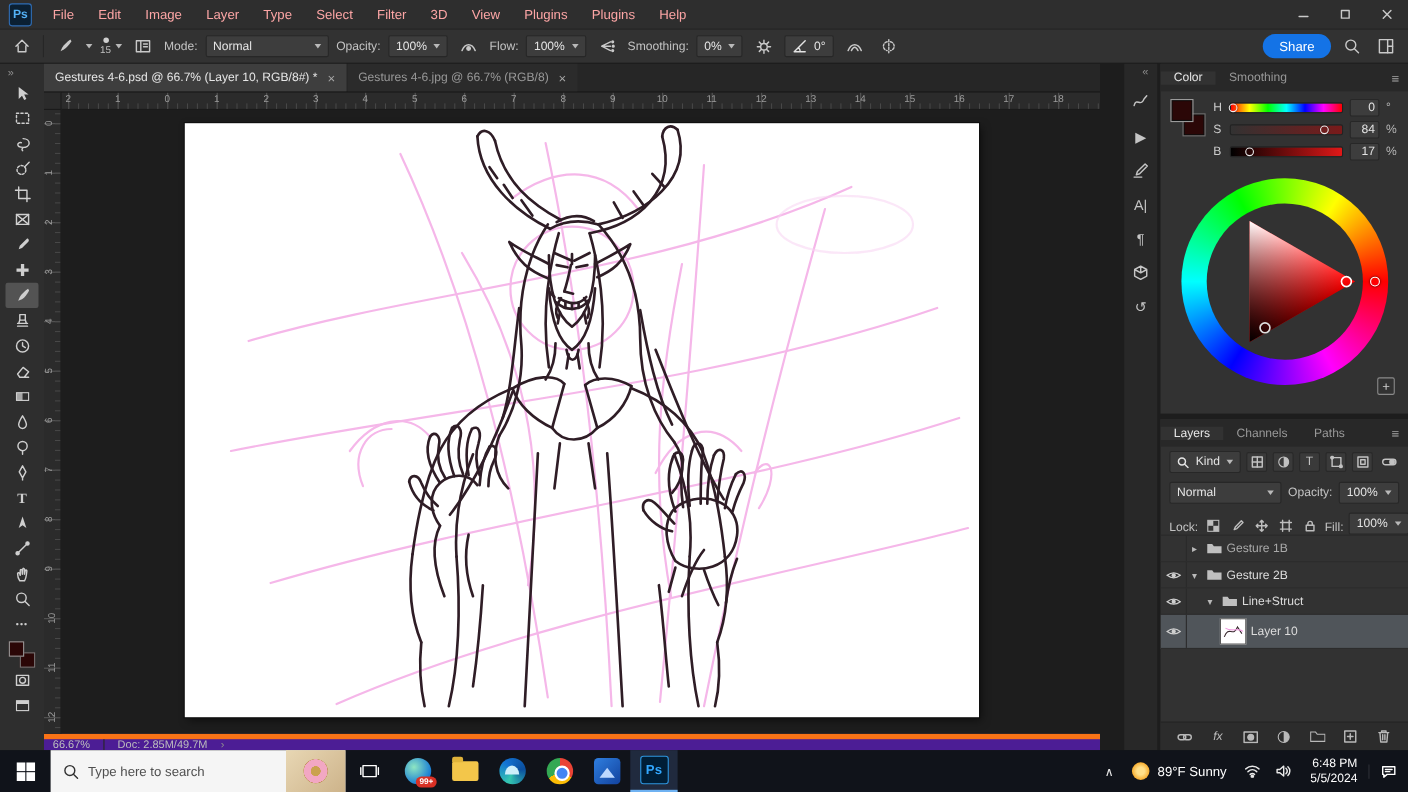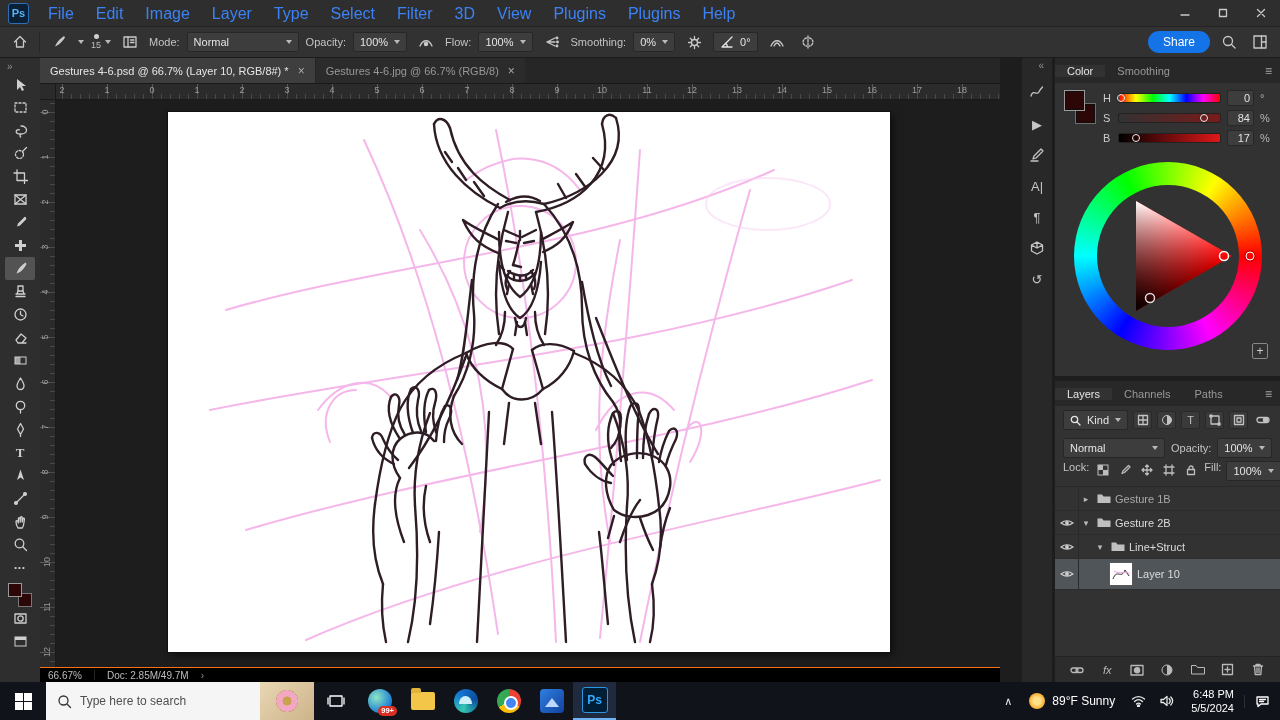--- a/index.html
+++ b/index.html
@@ -7,21 +7,21 @@
     font-family:"Liberation Sans",sans-serif;font-size:11px;color:#d6d6d6}
   .app{position:relative;width:1280px;height:720px;overflow:hidden}
   svg{display:block}
   .ic{stroke:currentColor;fill:none;stroke-width:1.3;stroke-linecap:round;stroke-linejoin:round}
 
   
   .menubar{position:absolute;left:0;top:0;right:0;height:27px;background:#2e2e2e;
     border-bottom:1px solid #232323;display:flex;align-items:center;padding-left:8px}
   .ps-logo{width:21px;height:21px;background:#0b2033;border:1px solid #2f6db5;border-radius:3px;
     color:#54b2f7;font-size:11px;font-weight:bold;display:flex;align-items:center;justify-content:center;margin-right:8px}
-  .menu-item{padding:0 11px;line-height:27px;font-size:16px;color:#3b82f6}
+  .menu-item{padding:0 11px;line-height:27px;font-size:12px;color:#fca5a5}
   .win-controls{margin-left:auto;display:flex;height:27px}
   .win-btn{width:38px;display:flex;align-items:center;justify-content:center;color:#c9c9c9}
 
   
   .optionsbar{position:absolute;top:27px;left:0;right:0;height:31px;background:#323232;
     border-bottom:1px solid #1b1b1b;display:flex;align-items:center;padding:0 8px;gap:7px}
   .opt-label{color:#c3c3c3;white-space:nowrap}
   .dd{display:flex;align-items:center;background:#3d3d3d;border:1px solid #272727;border-radius:2px;
     height:20px;padding:0 6px;gap:6px;color:#e4e4e4;white-space:nowrap}
   .caret{width:0;height:0;border-left:3.5px solid transparent;border-right:3.5px solid transparent;border-top:4px solid #b9b9b9}
@@ -61,21 +61,21 @@
   .ruler-top{position:absolute;left:16px;right:0;top:0;height:16px;background:#2b2b2b;border-bottom:1px solid #1a1a1a;overflow:hidden}
   .ruler-top .ticks-major{position:absolute;inset:0;background-image:linear-gradient(90deg,#5a5a5a 0 1px,transparent 1px);background-size:45px 16px;background-position:96px 0}
   .ruler-top .ticks-minor{position:absolute;left:0;right:0;bottom:0;height:5px;background-image:linear-gradient(90deg,#484848 0 1px,transparent 1px);background-size:9px 5px;background-position:96px 0}
   .rn{position:absolute;top:1px;font-size:9px;color:#9b9b9b;transform:translateX(-50%)}
   .ruler-left{position:absolute;left:0;top:16px;bottom:0;width:16px;background:#2b2b2b;border-right:1px solid #1a1a1a;overflow:hidden}
   .ruler-left .ticks-major{position:absolute;inset:0;background-image:linear-gradient(180deg,#5a5a5a 0 1px,transparent 1px);background-size:16px 45px;background-position:0 12px}
   .ruler-left .ticks-minor{position:absolute;right:0;top:0;bottom:0;width:5px;background-image:linear-gradient(180deg,#484848 0 1px,transparent 1px);background-size:5px 9px;background-position:0 12px}
   .rnv{position:absolute;left:2px;font-size:9px;color:#9b9b9b;transform:translateY(-50%) rotate(-90deg)}
   .canvas{position:absolute;left:128px;top:28px;width:722px;height:540px;background:#ffffff;
     box-shadow:0 0 0 1px #101010,3px 3px 8px rgba(0,0,0,.55)}
-  .statusbar{height:15px;background:#000000;border-top:1px solid #f97316;display:flex;align-items:center;
+  .statusbar{height:15px;background:#4c1d95;border-top:5px solid #f97316;display:flex;align-items:center;
     font-size:10px;color:#bdbdbd;padding-left:8px;gap:12px}
   .status-chev{color:#8f8f8f}
 
   
   .iconstrip{position:absolute;left:1022px;top:0;width:30px;bottom:0;background:#282828;display:flex;
     flex-direction:column;align-items:center;padding-top:2px;gap:9px}
   .strip-collapse{color:#8f8f8f;font-size:10px;height:13px;align-self:flex-end;padding-right:8px}
   .strip-btn{width:24px;height:22px;display:flex;align-items:center;justify-content:center;color:#c5c5c5;font-size:13px;flex:none}
 
   
@@ -112,21 +112,21 @@
   .plus-btn{position:absolute;right:2px;bottom:0;width:16px;height:16px;border:1px solid #8a8a8a;border-radius:2px;
     color:#cfcfcf;display:flex;align-items:center;justify-content:center;font-size:12px;line-height:1}
 
   
   .layers-panel{flex:1}
   .filter-row{display:flex;align-items:center;gap:5px;padding:4px 8px;height:28px;flex:none}
   .kind-dd{height:20px;width:78px}
   .mini-btn{width:19px;height:18px;display:flex;align-items:center;justify-content:center;color:#c2c2c2;
     background:#3a3a3a;border:1px solid #292929;border-radius:2px;flex:none}
   .blend-row{display:flex;align-items:center;gap:6px;padding:0 8px;height:27px;flex:none}
-  .lock-row{display:flex;align-items:flex-start;gap:5px;padding:0 8px;height:26px;flex:none;border-bottom:1px solid #282828}
+  .lock-row{display:flex;align-items:flex-end;gap:5px;padding:0 8px;height:26px;flex:none;border-bottom:1px solid #282828}
   .lock-btn{width:17px;height:17px;display:flex;align-items:center;justify-content:center;color:#bdbdbd;flex:none}
   .layers-list{flex:1;overflow:hidden}
   .lrow{display:flex;align-items:center;border-bottom:1px solid #2c2c2c;position:relative}
   .lrow.group{height:24px}
   .lrow.layer{height:31px}
   .lrow.selected{background:#50555a}
   .eyecell{width:24px;align-self:stretch;display:flex;align-items:center;justify-content:center;border-right:1px solid #2a2a2a;color:#cfcfcf;flex:none}
   .twisty{width:14px;text-align:center;color:#b9b9b9;font-size:9px;flex:none}
   .indent1{width:14px;flex:none}
   .indent2{width:26px;flex:none}

